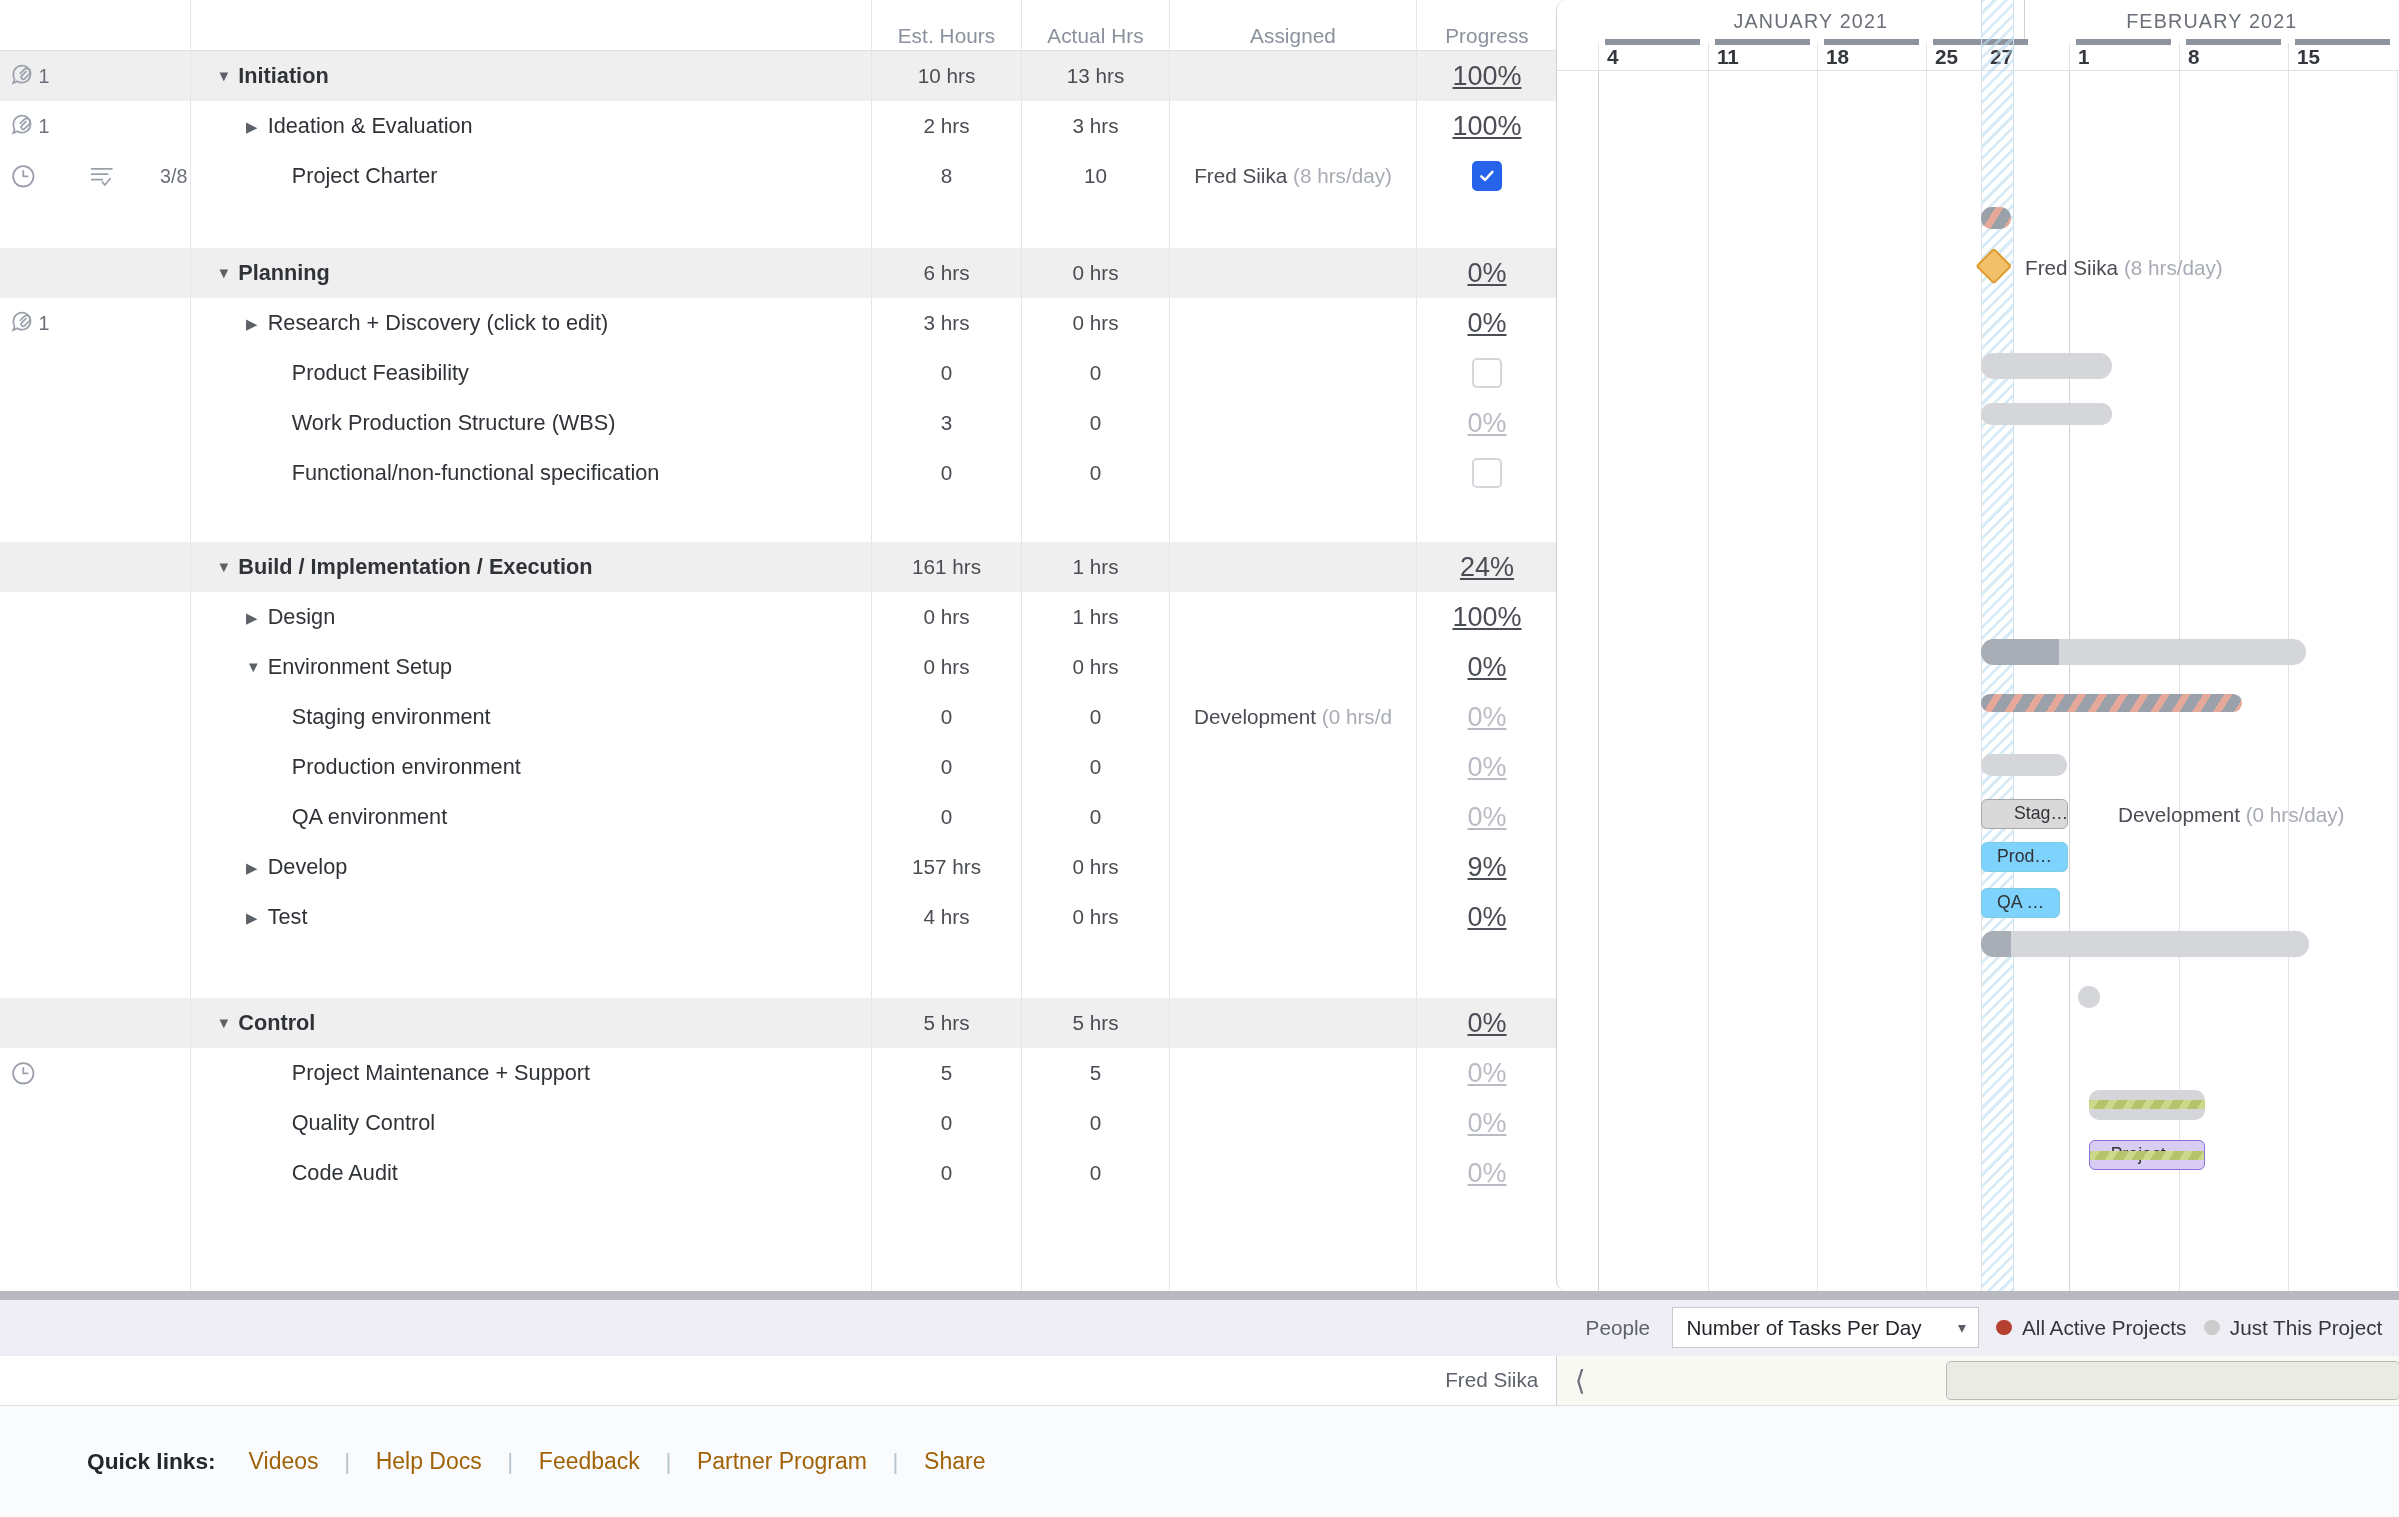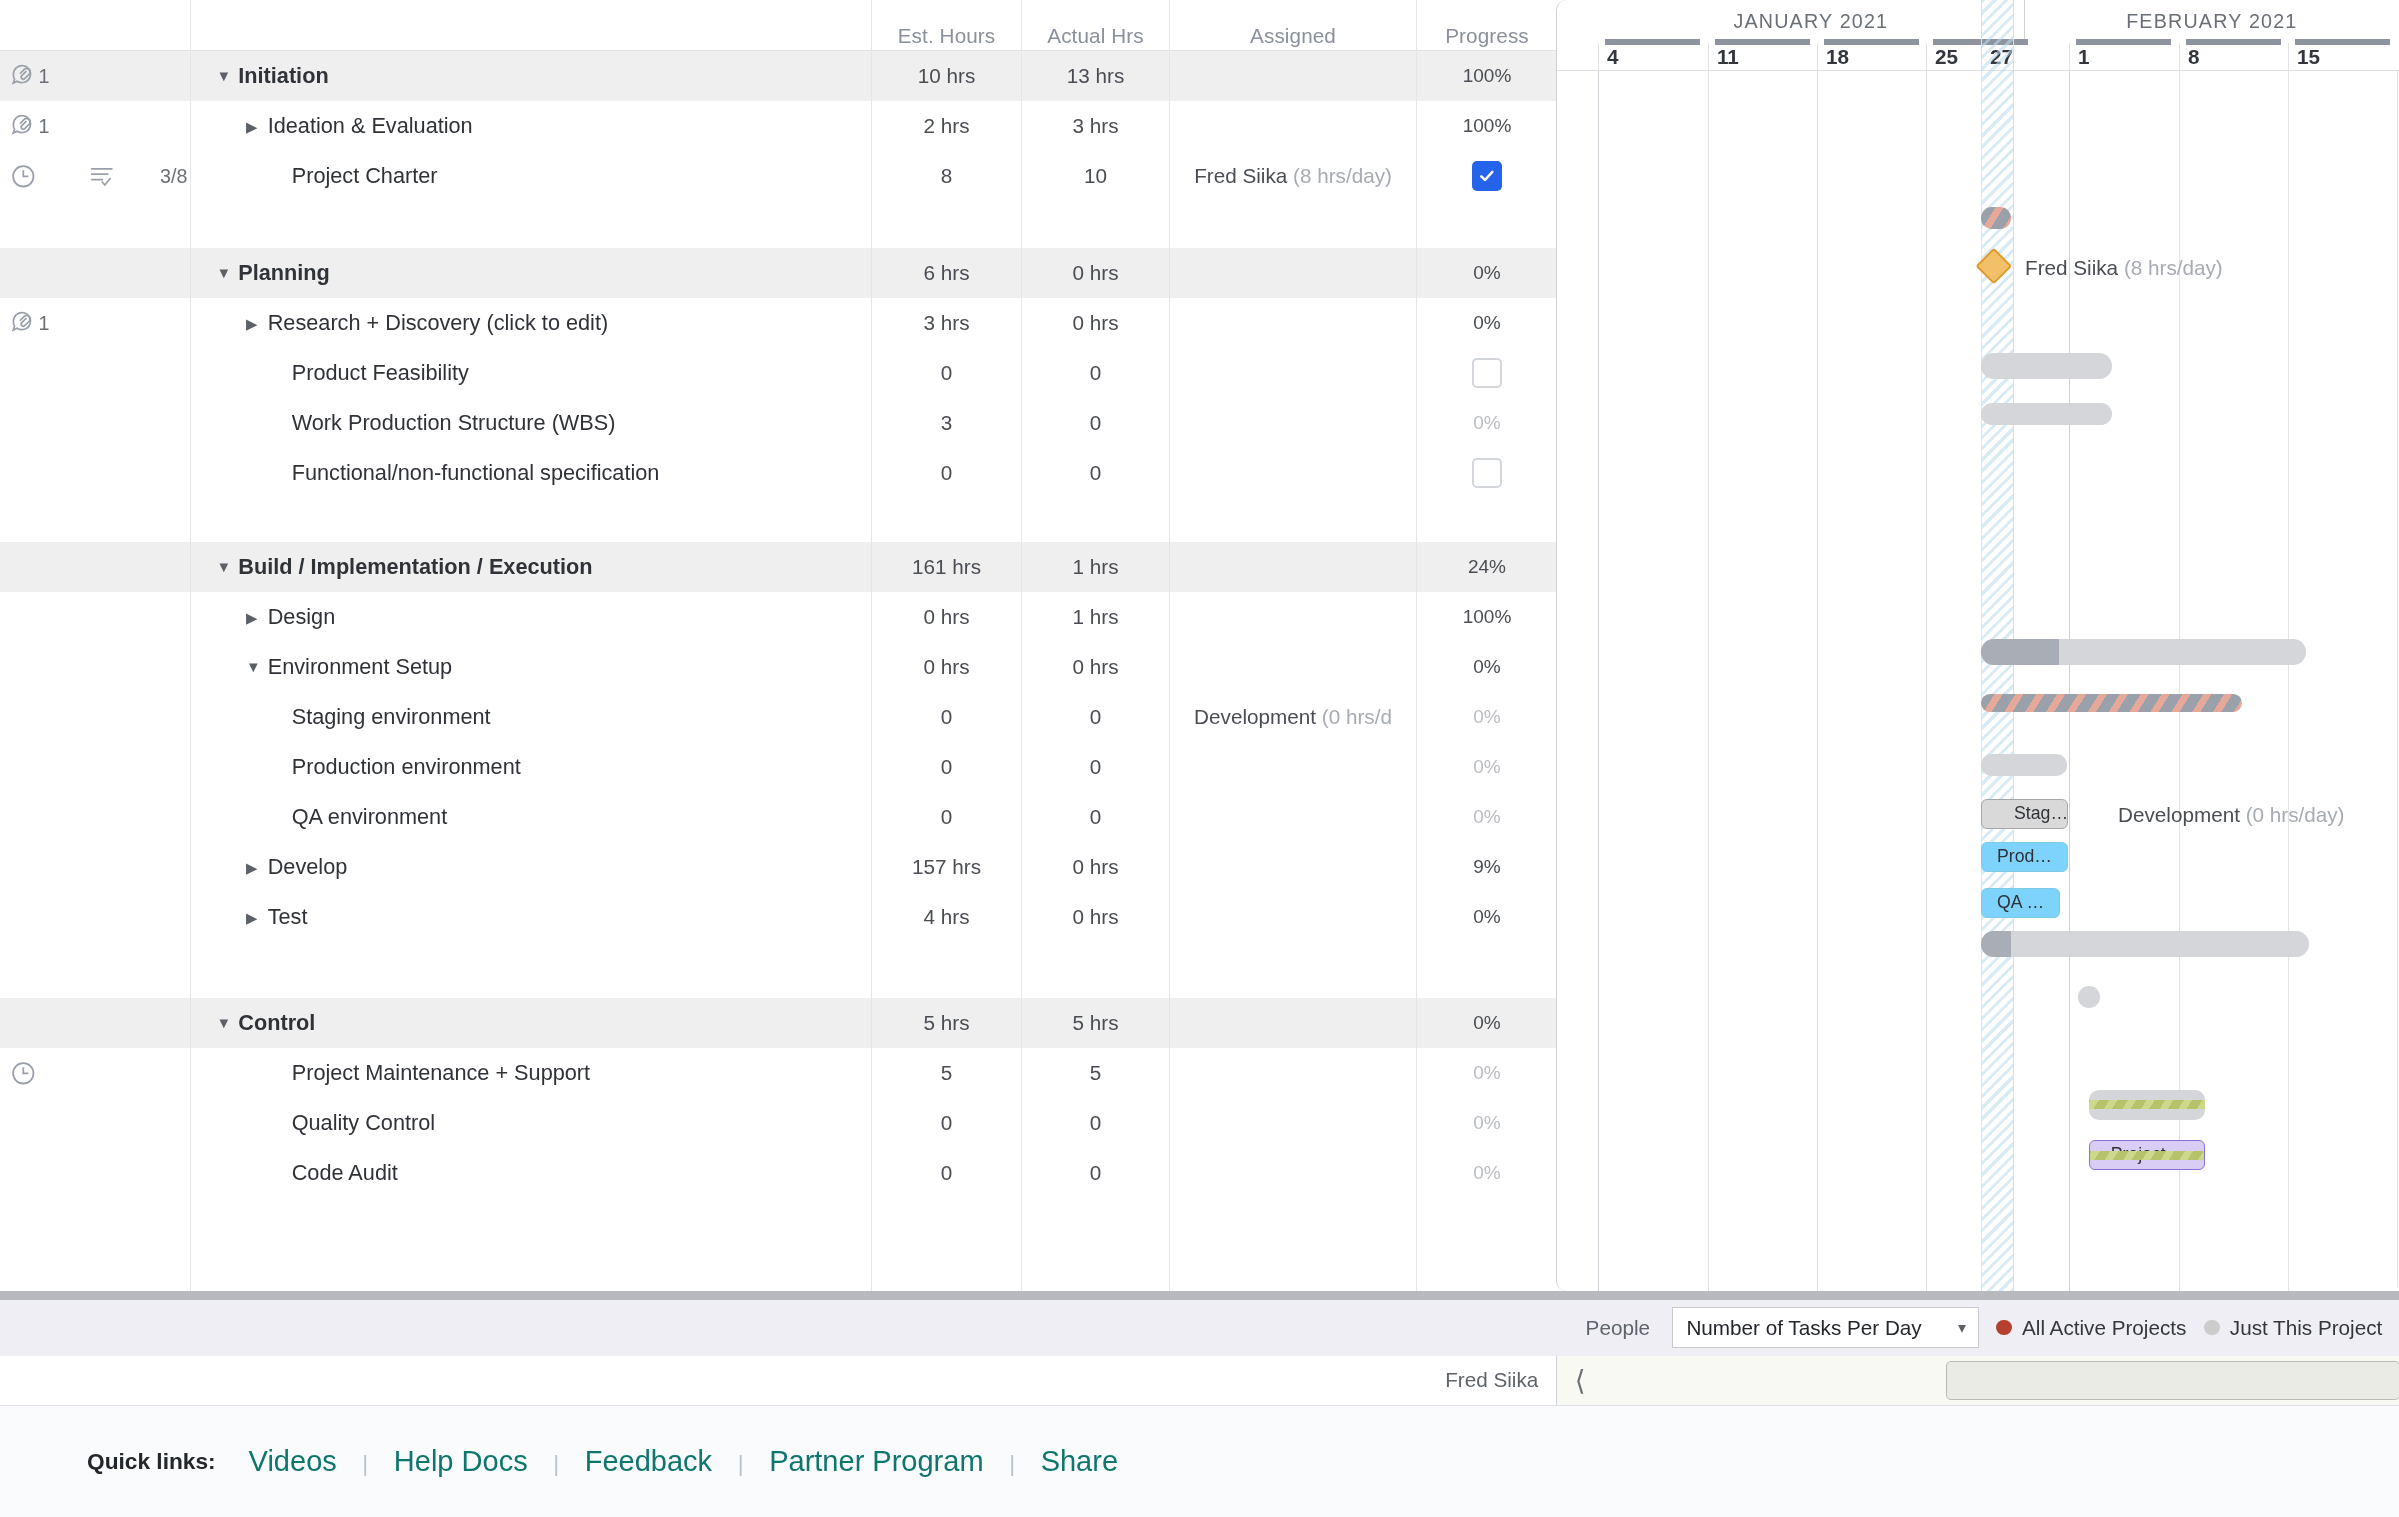--- a/index.html
+++ b/index.html
@@ -47,21 +47,21 @@
   .c-act   { width:148px; flex:0 0 148px; justify-content:center; }
   .c-asgn  { width:247px; flex:0 0 247px; justify-content:center; overflow:hidden; white-space:nowrap; }
   .c-prog  { width:140px; flex:0 0 140px; justify-content:center; }
 
   .tname { font-size:21.7px; color:#2f3237; white-space:nowrap; display:flex; align-items:center; }
   .tname.group-name { font-weight:700; color:#2f3237; }
   .caret { display:inline-block; width:21.7px; font-size:14.8px; color:#5c6067; text-align:left; }
   .caret.blank { visibility:hidden; }
 
   .num { font-size:20.7px; color:#4a4d53; }
-  .pct { font-size:19px; color:#4a4d53; }
+  .pct { font-size:27px; color:#4a4d53;text-decoration:underline; }
   .pct.muted { color:#b9bcc2; }
 
   .asgn { font-size:20.7px; color:#4a4d53; }
   .asgn .rate { color:#a7abb3; }
 
   
   .lvl0 { padding-left: 25.6px; }
   .lvl1 { padding-left: 55px; }
   .lvl2 { padding-left: 79px; }
 
@@ -165,21 +165,21 @@
   .people-track .leftarrow { font-size:27.6px; color:#6d727a; padding-left:17.7px; }
   .ptrack-bar { position:absolute; left:389px; right:0; top:4.9px; bottom:4.9px;
                 background:#ebebe6; border:1px solid #b8bab4; border-radius:4.9px; }
 
   
   .footer {
     height:116px; background:#f9fbfd; border-top:1px solid #dfe1e5;
     display:flex; align-items:center; padding-left:87px; gap:0;
   }
   .ql-lbl { font-size:22.7px; font-weight:700; color:#23262b; margin-right:33px; }
-  .ql { font-size:29px; color:#0f766e; }
+  .ql { font-size:23px; color:#a16207; }
   .ql-sep { font-size:22.7px; color:#b8c4cb; padding:0 25.6px; }
 
   .hscroll-top { height:5.9px; background:#b7b9bf; }
 </style>
 </head>
 <body>
 
 <div id="app">
 
   <div class="main-split">

